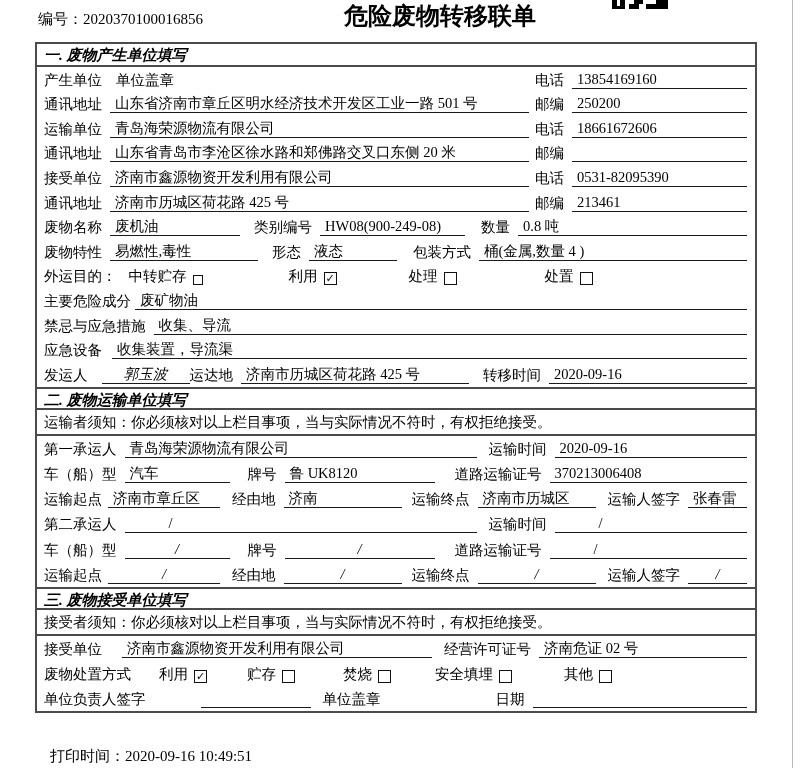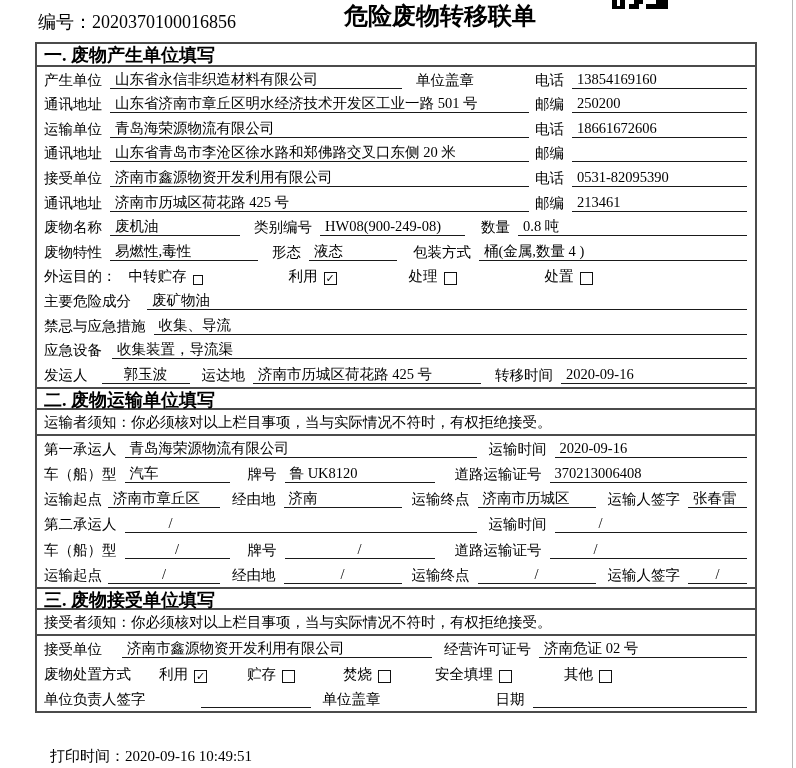--- a/index.html
+++ b/index.html
@@ -1,48 +1,48 @@
 <!DOCTYPE html>
 <html><head>
 <meta charset="utf-8">
 <style>
   html,body { margin:0; padding:0; background:#fff; }
   .page {
     position:relative; width:796px; height:768px; background:#ffffff;
     font-family:"Liberation Serif","DejaVu Serif",serif; color:#000;
     overflow:hidden;
   }
-  .serial { position:absolute; left:38px; top:10px; font-size:18px; white-space:nowrap; }
+  .serial { position:absolute; left:38px; top:10px; font-size:15px; white-space:nowrap; }
   .title  { position:absolute; left:80px; top:0; width:720px; text-align:center;
             font-size:24px; font-weight:bold; white-space:nowrap; }
   .qr { position:absolute; left:612px; top:0; width:58px; height:9px; }
   .qr i { position:absolute; background:#000; }
   .page-edge { position:absolute; left:792px; top:0; width:1px; height:768px; background:#b8b8b8; }
 
   .form { position:absolute; left:35px; top:42px; width:722px;
           border:2px solid #4b4b4b; box-sizing:border-box; background:#fff; }
-  .sec-h { height:23px; line-height:22px; padding-left:7px; font-weight:bold; font-size:18px;
-           border-bottom:2px solid #4b4b4b; box-sizing:border-box; }
+  .sec-h { height:23px; line-height:22px; padding-left:7px; font-weight:bold; font-size:15px;
+           border-bottom:2px solid #4b4b4b; box-sizing:border-box;font-style:italic; }
   .sec-h.mid { border-top:2px solid #4b4b4b; }
   .notice { height:26px; line-height:25px; padding-left:7px; font-size:14.5px;
             border-bottom:2px solid #4b4b4b; box-sizing:border-box; white-space:nowrap; }
   .frow { display:flex; align-items:flex-end; height:24.6px; padding:0 8px 3px 7px;
           box-sizing:border-box; font-size:14.5px; line-height:17px; }
   .s23 .frow { height:25.2px; }
   .lbl { white-space:nowrap; flex:0 0 auto; }
   .val { border-bottom:1.5px solid #1a1a1a; padding:0 5px; margin-left:8px;
          white-space:nowrap; flex:0 0 auto; box-sizing:border-box; overflow:hidden; }
   .fx  { flex:1 1 auto; }
   .main   { flex:1 1 auto; display:flex; align-items:flex-end; min-width:0; }
   .rgroup { flex:0 0 212px; display:flex; align-items:flex-end; }
   .box { flex:0 0 auto; width:13px; height:13px; border:1.5px solid #111; margin-left:6px;
          font-family:"DejaVu Sans",sans-serif; font-size:11px; line-height:11px;
          text-align:center; box-sizing:border-box; }
   .box.small { width:10px; height:10px; }
-  .center { text-align:center; }
+  .center { text-align:center;font-style:italic; }
   .slash-pad { padding-left:44px; }
   .print-time { position:absolute; left:50px; top:747px; font-size:15px; white-space:nowrap; }
 </style>
 </head>
 <body>
 
 <div class="page">
 
   <div class="qr">
     <i style="left:0;top:0;width:5px;height:9px"></i>
@@ -57,21 +57,20 @@
   <div class="serial"><span>编号：</span><span>2020370100016856</span></div>
   <div class="title">危险废物转移联单</div>
 
   <div class="form">
 
     <div class="sec-h">一. 废物产生单位填写</div>
 
     <div class="frow">
       <div class="main">
         <span class="lbl">产生单位</span>
-        <span class="val" style="width:292px">山东省永信非织造材料有限公司</span>
         <span class="lbl" style="margin-left:14px">单位盖章</span>
       </div>
       <div class="rgroup">
         <span class="lbl">电话</span>
         <span class="val fx">13854169160</span>
       </div>
     </div>
 
     <div class="frow">
       <div class="main">
@@ -153,37 +152,37 @@
       <span class="lbl" style="margin-left:86px">利用</span>
       <span class="box">✓</span>
       <span class="lbl" style="margin-left:72px">处理</span>
       <span class="box"></span>
       <span class="lbl" style="margin-left:88px">处置</span>
       <span class="box"></span>
     </div>
 
     <div class="frow">
       <span class="lbl">主要危险成分</span>
-      <span class="val fx" style="margin-left:16px">废矿物油</span>
+      <span class="val fx" style="margin-left:4px">废矿物油</span>
     </div>
 
     <div class="frow">
       <span class="lbl">禁忌与应急措施</span>
       <span class="val fx">收集、导流</span>
     </div>
 
     <div class="frow">
       <span class="lbl">应急设备</span>
       <span class="val fx" style="margin-left:10px">收集装置，导流渠</span>
     </div>
 
     <div class="frow">
       <span class="lbl">发运人</span>
       <span class="val center" style="width:88px;margin-left:14px">郭玉波</span>
-      <span class="lbl" style="margin-left:12px">运达地</span>
+      <span class="lbl" style="margin-left:0">运达地</span>
       <span class="val" style="width:228px">济南市历城区荷花路 425 号</span>
       <span class="lbl" style="margin-left:14px">转移时间</span>
       <span class="val fx">2020-09-16</span>
     </div>
 
     <div class="s23">
       <div class="sec-h mid">二. 废物运输单位填写</div>
       <div class="notice">运输者须知：你必须核对以上栏目事项，当与实际情况不符时，有权拒绝接受。</div>
 
       <div class="frow">

